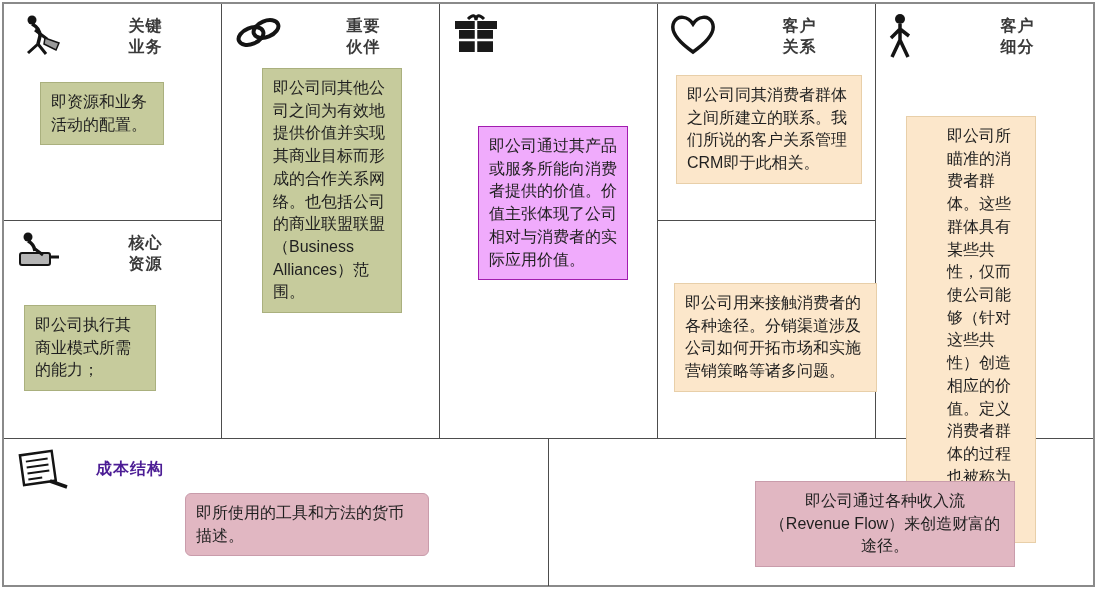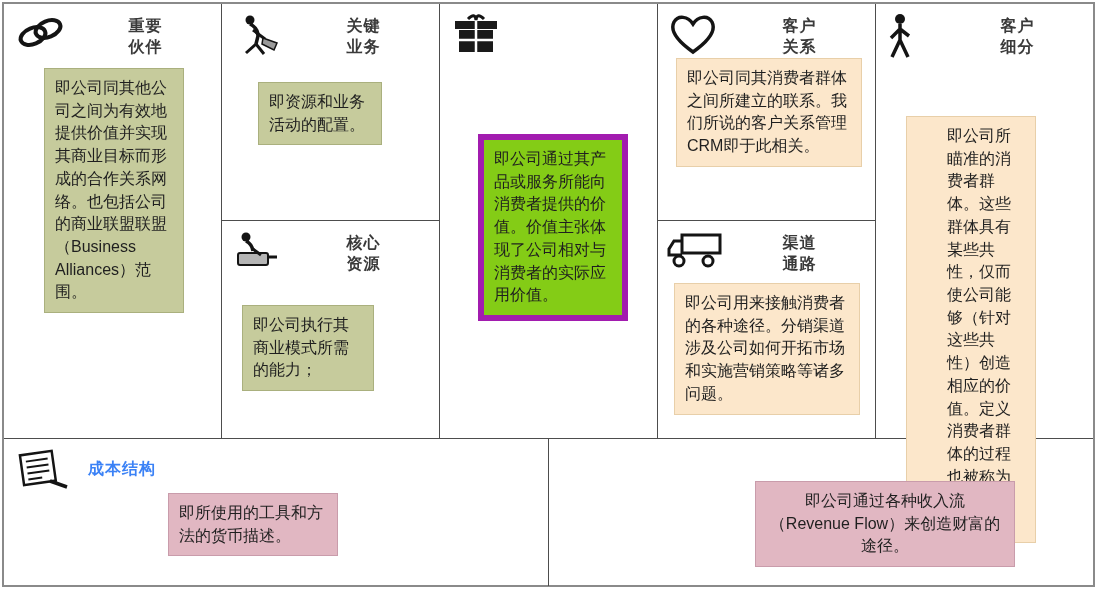--- a/index.html
+++ b/index.html
@@ -20,64 +20,50 @@
   .bottom-cell.right{flex:1 1 0;}
 
   .cell-header{display:flex;padding:6px 6px 0 8px;}
   .icon-wrap{width:64px;flex:none;padding-top:2px;}
   .cell-title{
     flex:1;text-align:center;font-weight:bold;font-size:16px;color:#3a3a3a;
     white-space:pre-line;line-height:1.3;padding-top:6px;letter-spacing:1px;
   }
   .bottom-header{display:flex;align-items:center;padding:8px 8px 0 10px;}
   .bottom-header .icon-wrap{width:60px;padding-top:0;}
-  .bottom-title{font-weight:bold;font-size:16px;color:#3b82f6;margin-left:14px;letter-spacing:1px;}
+  .bottom-title{font-weight:bold;font-size:16px;color:#4c1d95;margin-left:22px;letter-spacing:1px;}
 
   .note{
     position:absolute;box-sizing:border-box;padding:8px 10px;
     font-size:16px;line-height:1.42;color:#1f1f1f;white-space:pre-line;
   }
   .note.green{background:#c6cb9c;border:1px solid #aab07e;}
-  .note.red{background:#84cc16;border:6px solid #a21caf;margin-top:8px;}
+  .note.red{background:#f0abfc;border:1px solid #a21caf;}
   .note.peach{background:#fce7cb;border:1px solid #e8cfa9;}
   .note.pink{background:#e1b7c2;border:1px solid #c99cab;}
 
   
   .n-partners{left:40px;top:64px;width:140px;}
   .n-activities{left:36px;top:78px;width:124px;}
   .n-resources{left:20px;top:84px;width:132px;}
   .n-value{left:38px;top:122px;width:150px;}
-  .n-relationships{left:18px;top:54px;width:186px;}
-  .n-channels{left:16px;top:62px;width:186px;}
+  .n-relationships{left:18px;top:71px;width:186px;}
+  .n-channels{left:16px;top:62px;width:203px;}
   .n-segments{left:30px;top:112px;width:130px;padding-left:40px;}
-  .n-cost{left:164px;top:54px;width:170px;}
+  .n-cost{left:181px;top:54px;width:244px;border-radius:6px;}
   .n-revenue{left:206px;top:42px;width:260px;text-align:center;}
 
   svg{display:block;}
 </style>
 </head>
 <body>
 
 <div class="canvas">
 
   <div class="top-row">
-
-    <div class="column">
-      <div class="cell-header">
-        <span class="icon-wrap">
-          <svg width="56" height="42" viewBox="0 0 56 42">
-            <ellipse cx="21" cy="24" rx="13" ry="8" fill="none" stroke="#141414" stroke-width="4" transform="rotate(-22 21 24)"></ellipse>
-            <ellipse cx="36" cy="17" rx="13" ry="8" fill="none" stroke="#141414" stroke-width="4" transform="rotate(-22 36 17)"></ellipse>
-          </svg>
-        </span>
-        <span class="cell-title">重要
-伙伴</span>
-      </div>
-      <div class="note green n-partners">即公司同其他公司之间为有效地提供价值并实现其商业目标而形成的合作关系网络。也包括公司的商业联盟联盟（Business Alliances）范围。</div>
-    </div>
 
     <div class="column">
       <div class="subcell top">
         <div class="cell-header">
           <span class="icon-wrap">
             <svg width="56" height="44" viewBox="0 0 56 44">
               <circle cx="20" cy="8" r="4.5" fill="#141414"></circle>
               <path d="M20 12 q8 4 8 12 l-2 8" fill="none" stroke="#141414" stroke-width="3.5"></path>
               <path d="M23 18 l12 9 M26 32 l-10 9 M26 32 l8 10" fill="none" stroke="#141414" stroke-width="3"></path>
               <path d="M33 26 l14 5 -3 7 -12 -6 z" fill="#9a9a9a" stroke="#141414" stroke-width="1.5"></path>
@@ -101,20 +87,34 @@
           <span class="cell-title">核心
 资源</span>
         </div>
         <div class="note green n-resources">即公司执行其商业模式所需的能力；</div>
       </div>
     </div>
 
     <div class="column">
       <div class="cell-header">
         <span class="icon-wrap">
+          <svg width="56" height="42" viewBox="0 0 56 42">
+            <ellipse cx="21" cy="24" rx="13" ry="8" fill="none" stroke="#141414" stroke-width="4" transform="rotate(-22 21 24)"></ellipse>
+            <ellipse cx="36" cy="17" rx="13" ry="8" fill="none" stroke="#141414" stroke-width="4" transform="rotate(-22 36 17)"></ellipse>
+          </svg>
+        </span>
+        <span class="cell-title">重要
+伙伴</span>
+      </div>
+      <div class="note green n-partners">即公司同其他公司之间为有效地提供价值并实现其商业目标而形成的合作关系网络。也包括公司的商业联盟联盟（Business Alliances）范围。</div>
+    </div>
+
+    <div class="column">
+      <div class="cell-header">
+        <span class="icon-wrap">
           <svg width="56" height="44" viewBox="0 0 56 44">
             <path d="M20 7 q7 -7 8 1 q1 -8 8 -1" fill="none" stroke="#141414" stroke-width="3"></path>
             <rect x="7" y="9" width="42" height="8" fill="#1a1a1a"></rect>
             <rect x="11" y="18" width="34" height="22" fill="#1a1a1a"></rect>
             <path d="M28 9 v31 M11 28 h34" stroke="#ffffff" stroke-width="2.5"></path>
           </svg>
         </span>
       </div>
       <div class="note red n-value">即公司通过其产品或服务所能向消费者提供的价值。价值主张体现了公司相对与消费者的实际应用价值。</div>
     </div>
@@ -126,32 +126,20 @@
             <svg width="56" height="44" viewBox="0 0 56 44">
               <path d="M27 40 C10 28 4 18 8 10 C12 3 22 4 27 12 C32 4 42 3 46 10 C50 18 44 28 27 40 Z" fill="none" stroke="#141414" stroke-width="3.5"></path>
             </svg>
           </span>
           <span class="cell-title">客户
 关系</span>
         </div>
         <div class="note peach n-relationships">即公司同其消费者群体之间所建立的联系。我们所说的客户关系管理CRM即于此相关。</div>
       </div>
       <div class="subcell bottom">
-        <div class="cell-header">
-          <span class="icon-wrap">
-            <svg width="58" height="42" viewBox="0 0 58 42">
-              <rect x="16" y="6" width="38" height="18" fill="none" stroke="#141414" stroke-width="3"></rect>
-              <path d="M16 12 h-8 l-5 8 v6 h13" fill="none" stroke="#141414" stroke-width="3"></path>
-              <circle cx="13" cy="32" r="5" fill="#fff" stroke="#141414" stroke-width="3"></circle>
-              <circle cx="42" cy="32" r="5" fill="#fff" stroke="#141414" stroke-width="3"></circle>
-            </svg>
-          </span>
-          <span class="cell-title">渠道
-通路</span>
-        </div>
         <div class="note peach n-channels">即公司用来接触消费者的各种途径。分销渠道涉及公司如何开拓市场和实施营销策略等诸多问题。</div>
       </div>
     </div>
 
     <div class="column">
       <div class="cell-header">
         <span class="icon-wrap">
           <svg width="40" height="50" viewBox="0 0 40 50">
             <circle cx="16" cy="7" r="5" fill="#141414"></circle>
             <path d="M16 12 v16 M16 17 l-9 9 M16 17 l9 7 M16 28 l-8 17 M16 28 l8 17" fill="none" stroke="#141414" stroke-width="3.5"></path>

